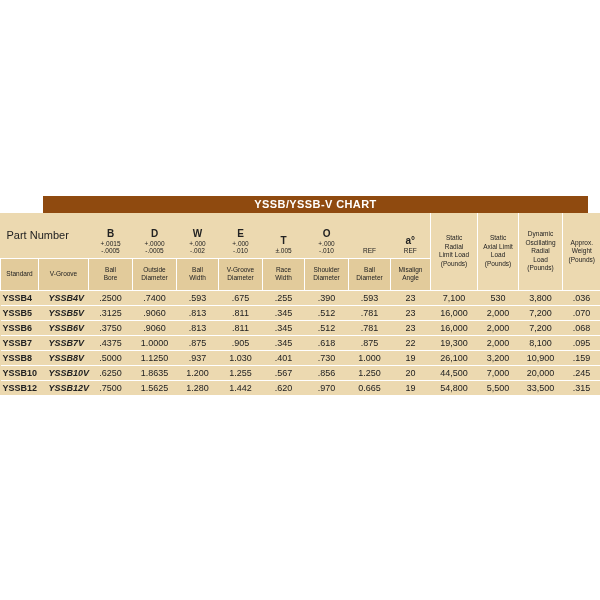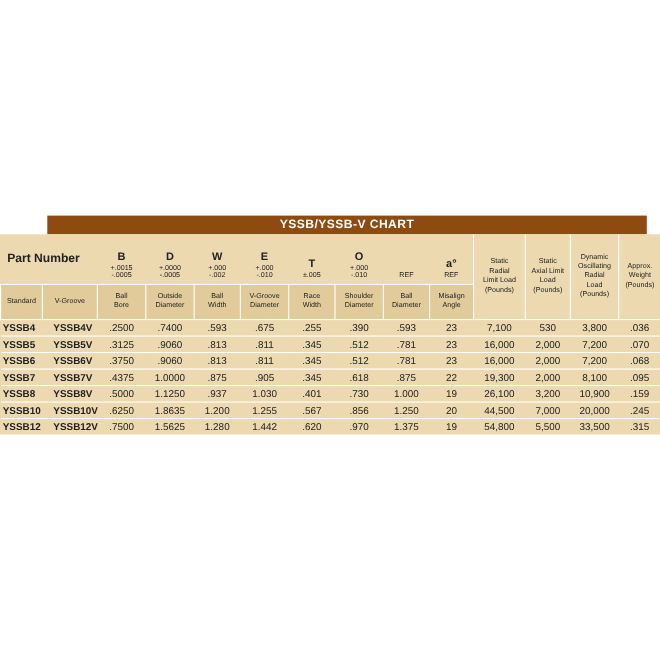--- a/index.html
+++ b/index.html
@@ -25,21 +25,21 @@
     text-align:center;letter-spacing:.4px;
   }
   table{
     width:600px;table-layout:fixed;border-collapse:collapse;
     background:var(--panel);
   }
   th,td{padding:0;font-weight:normal;}
   
   .tol-row th{vertical-align:bottom;height:45px;padding-bottom:3px;text-align:center;}
   .pn-head{
-    font-size:11px;font-weight:bold;text-align:left !important;
+    font-size:11px;font-weight:normal;text-align:left !important;
     padding-left:6px;vertical-align:middle !important;padding-bottom:0 !important;
   }
   .letter{display:block;font-size:10px;font-weight:bold;line-height:11px;margin-bottom:1px;}
   .tol{display:block;font-size:6.5px;line-height:7.5px;}
   
   .subhead-row th{
     background:var(--subhead);
     border:1px solid #fff;
     font-size:6.5px;line-height:8px;
     height:32px;vertical-align:middle;text-align:center;
@@ -53,21 +53,21 @@
     border-left:1px solid #fff;
     padding-bottom:0 !important;
   }
   
   tbody td{
     font-size:9px;height:14px;line-height:14px;
     text-align:center;border-top:1px solid #fff;
   }
   td.pn{font-weight:bold;text-align:left;}
   td.pn-std{padding-left:2px;margin-left:36px;}
-  td.pn-vg{padding-left:10px;}
+  td.pn-vg{padding-left:10px;font-style:italic;}
 </style>
 </head>
 <body>
 
 <div class="page">
   <div class="chart-block">
 
     <div class="title-bar">
       <span>YSSB/YSSB-V CHART</span>
     </div>
@@ -272,21 +272,21 @@
 
         <tr>
           <td class="pn pn-std">YSSB12</td>
           <td class="pn pn-vg">YSSB12V</td>
           <td>.7500</td>
           <td>1.5625</td>
           <td>1.280</td>
           <td>1.442</td>
           <td>.620</td>
           <td>.970</td>
-          <td>1.375</td>
+          <td>0.665</td>
           <td>19</td>
           <td>54,800</td>
           <td>5,500</td>
           <td>33,500</td>
           <td>.315</td>
         </tr>
 
       </tbody>
     </table>
   </div>

